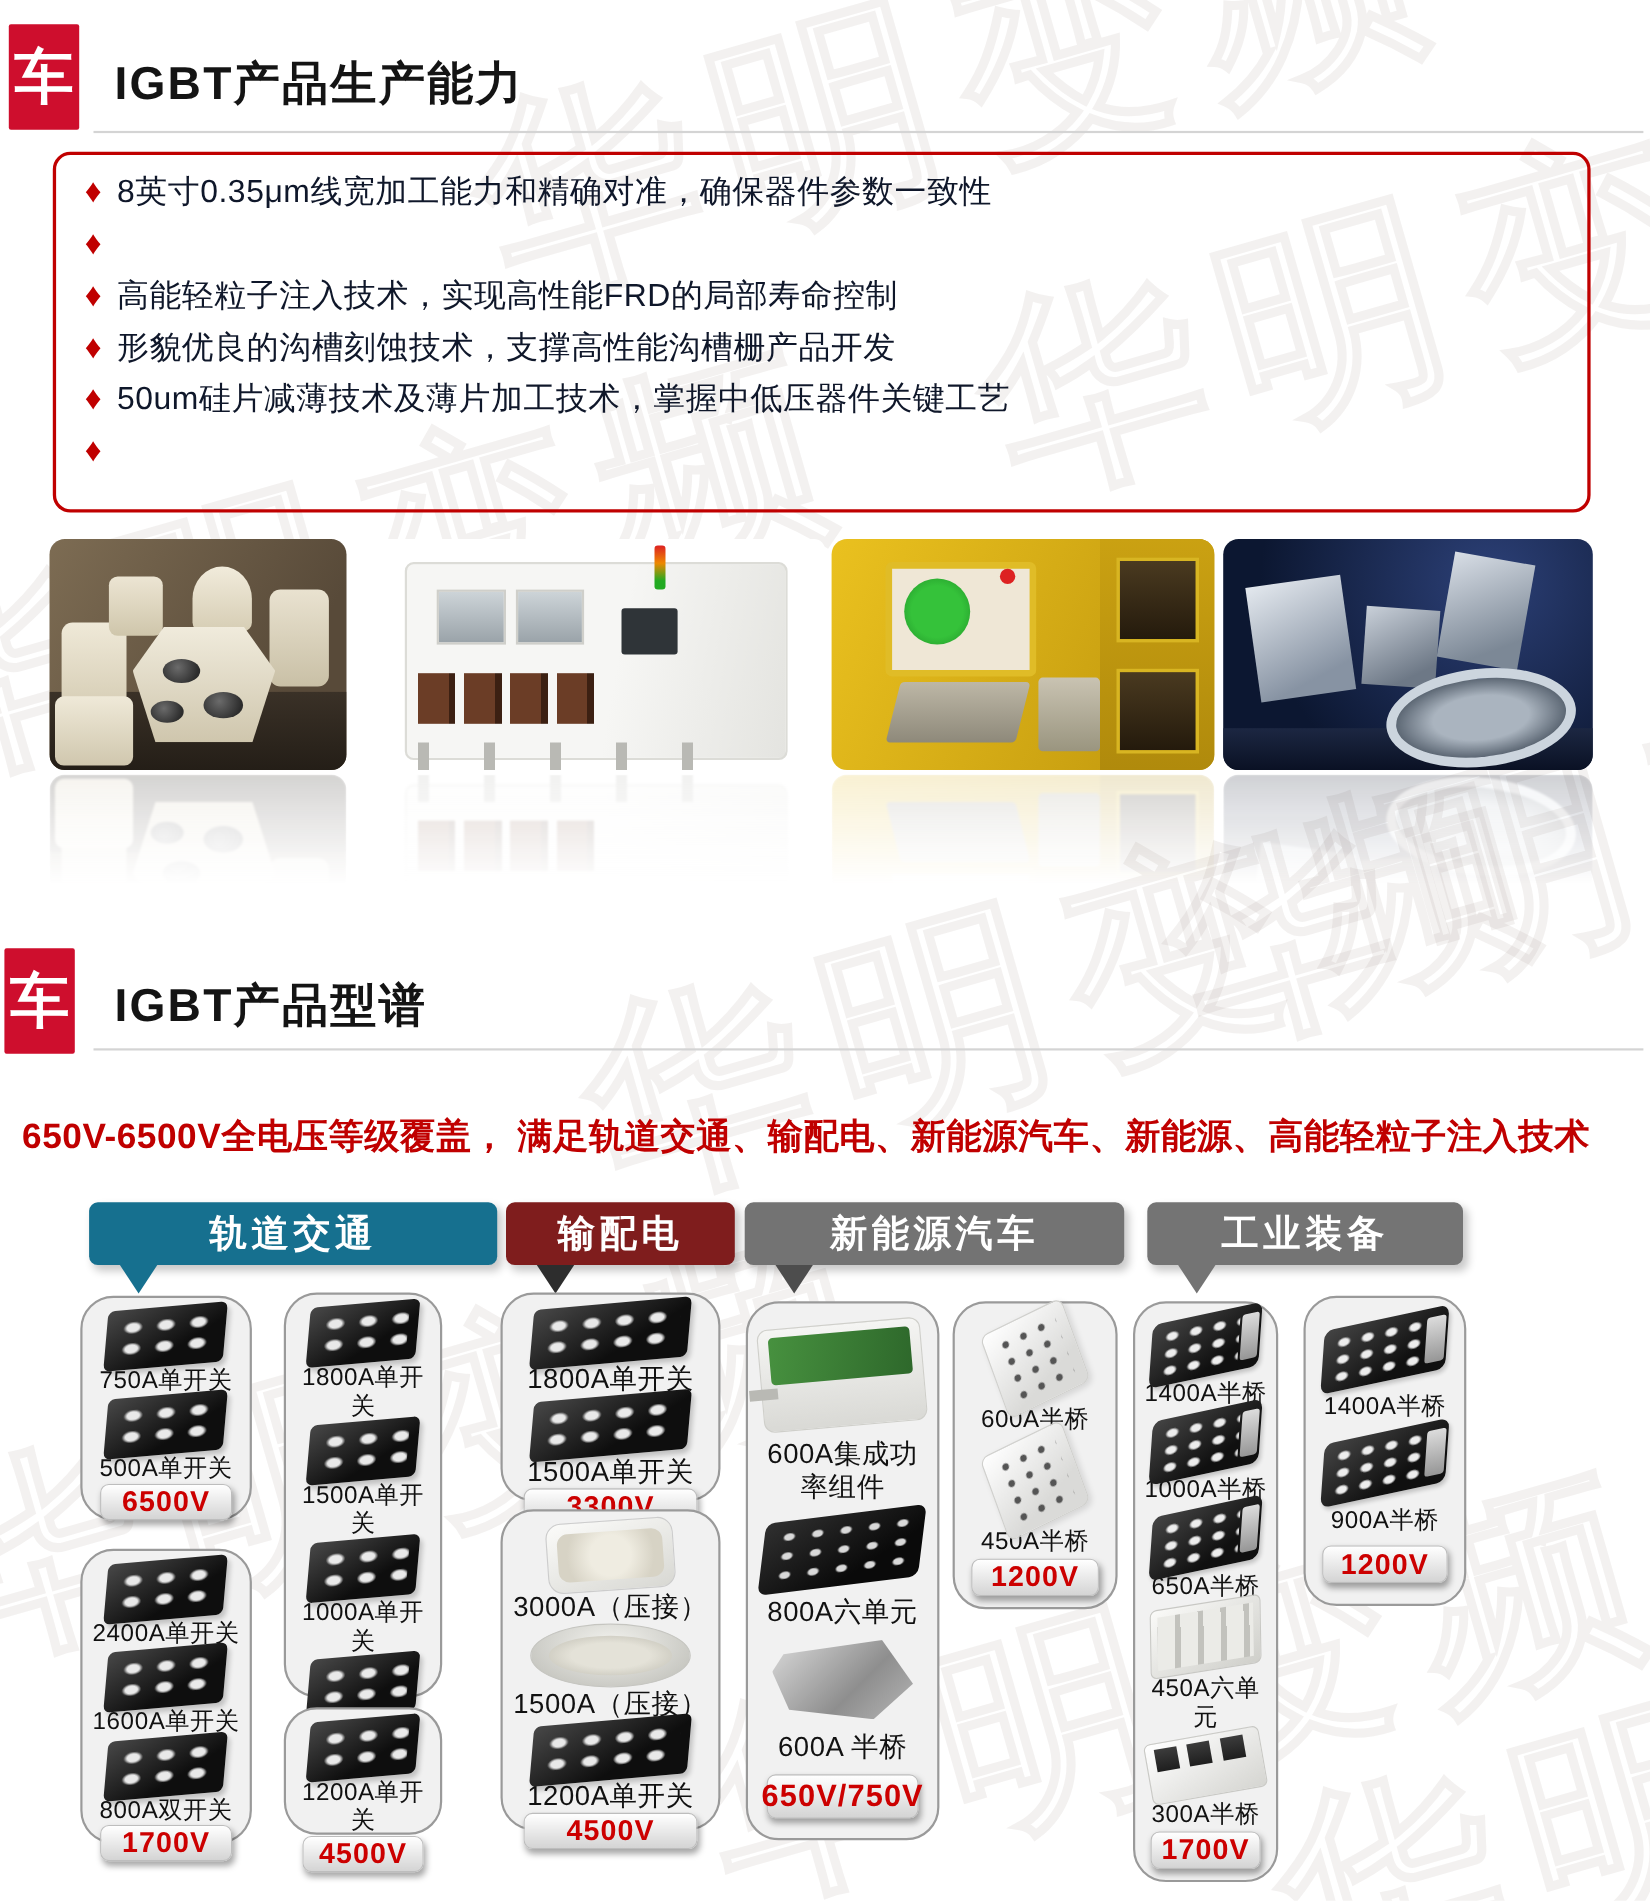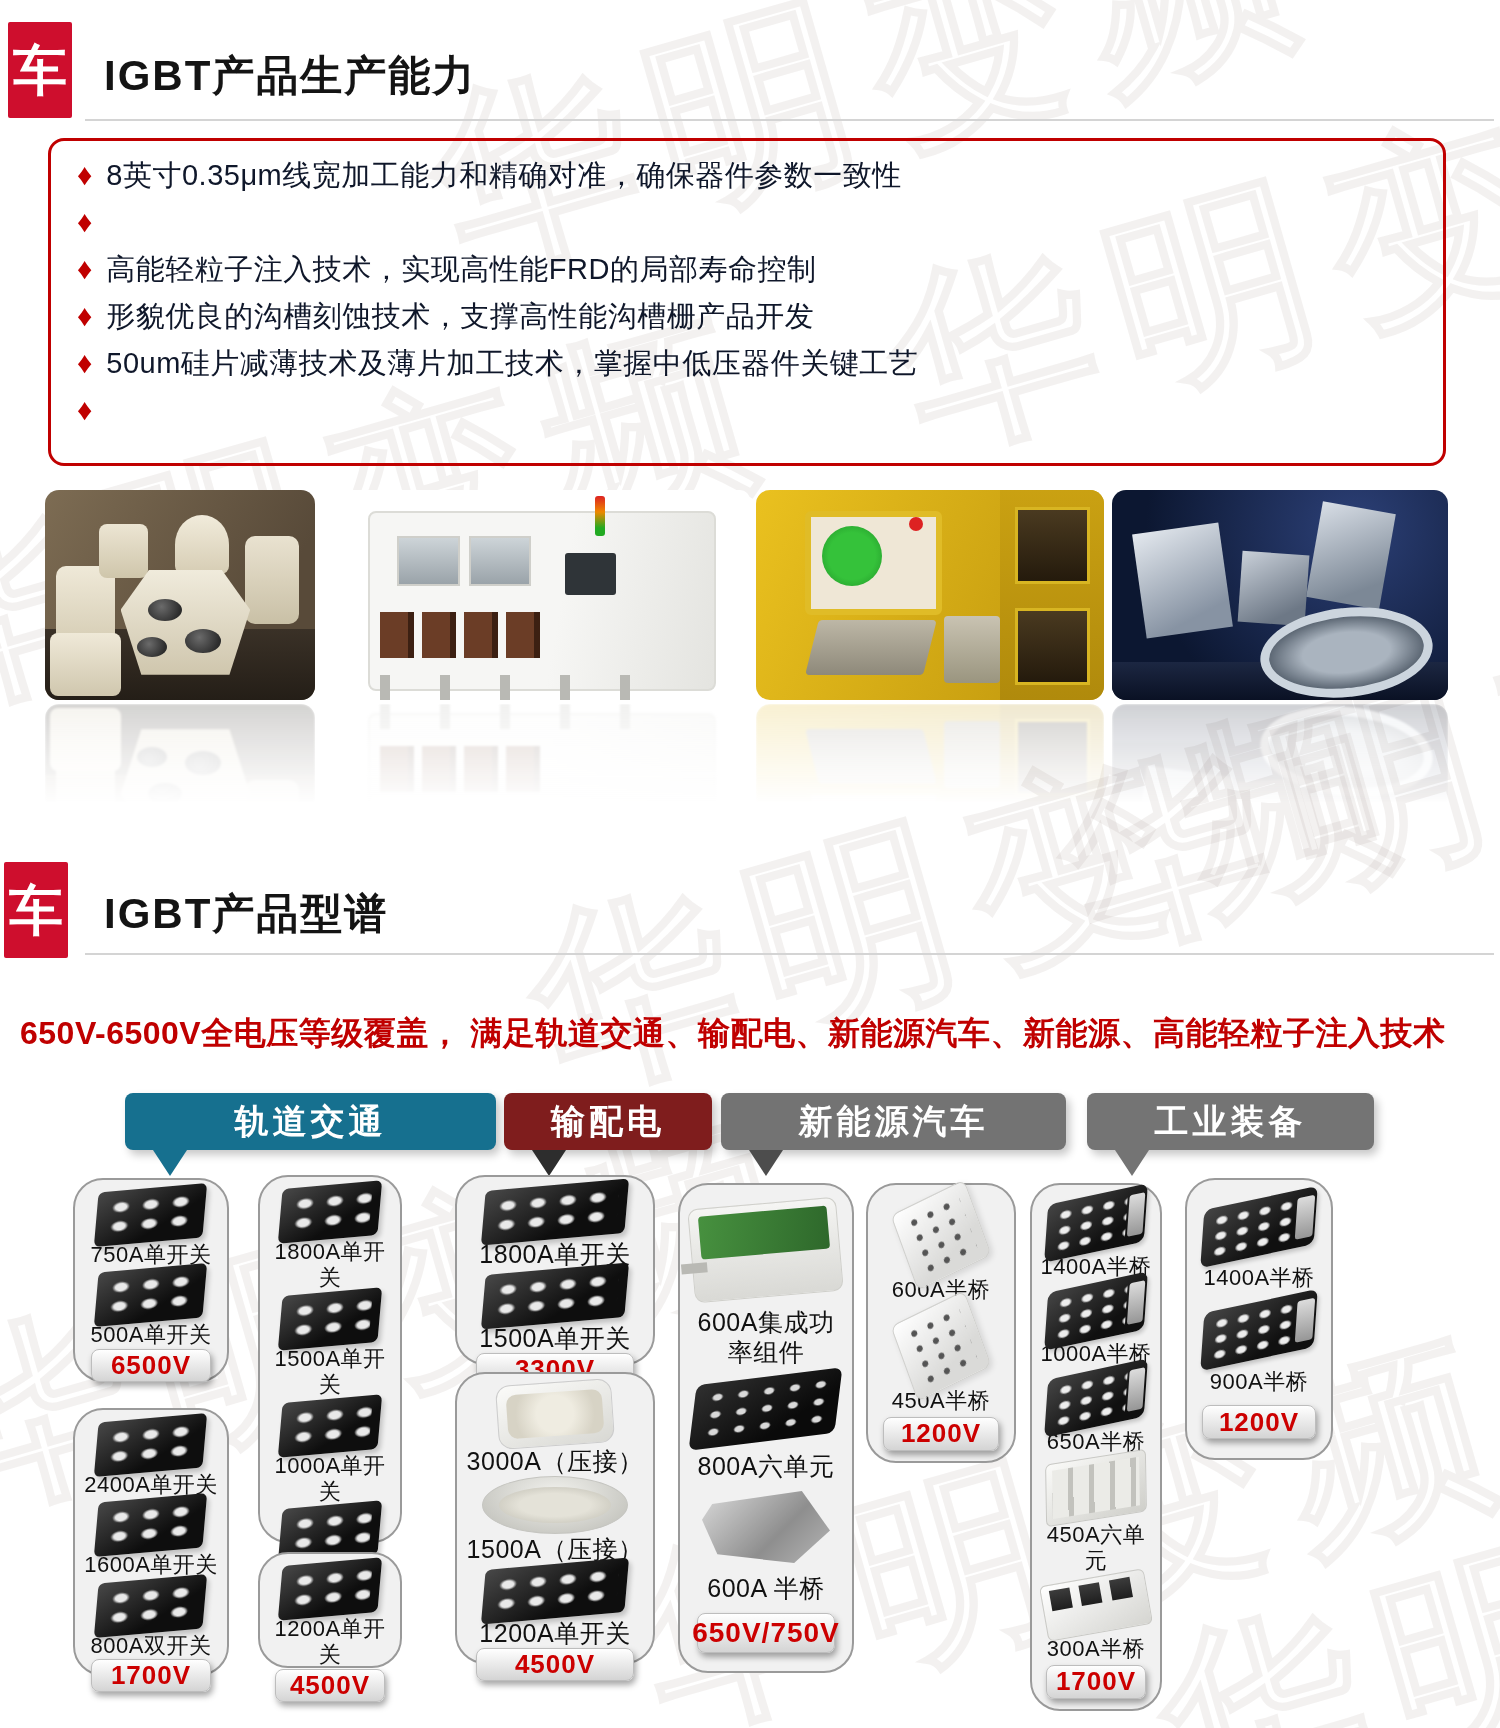--- a/index.html
+++ b/index.html
@@ -95,21 +95,20 @@
   
   .headline{
     position:absolute;left:20px;top:1012px;width:1470px;
     font-size:32px;font-weight:900;color:#c00000;letter-spacing:.5px;white-space:nowrap;
   }
   .tab{
     position:absolute;top:1093px;height:57px;border-radius:8px;
     display:flex;align-items:center;justify-content:center;
     color:#fff;font-size:34px;font-weight:900;letter-spacing:4px;
     box-shadow:4px 5px 8px rgba(0,0,0,.22);
-    margin-left:44px;
   }
   .tab::after{content:"";position:absolute;left:28px;top:100%;width:0;height:0;
     border-style:solid;border-width:26px 17px 0 17px;border-color:transparent;}
   .tab1{left:81px;width:371px;background:#16708f;}   .tab1::after{border-top-color:#16708f;}
   .tab2{left:460px;width:208px;background:#7f1d1d;}  .tab2::after{border-top-color:#2d2d2d;}
   .tab3{left:677px;width:345px;background:#737373;}  .tab3::after{border-top-color:#4d4d4d;}
   .tab4{left:1043px;width:287px;background:#747474;} .tab4::after{border-top-color:#747474;}
   
   .card{
     position:absolute;box-sizing:border-box;

